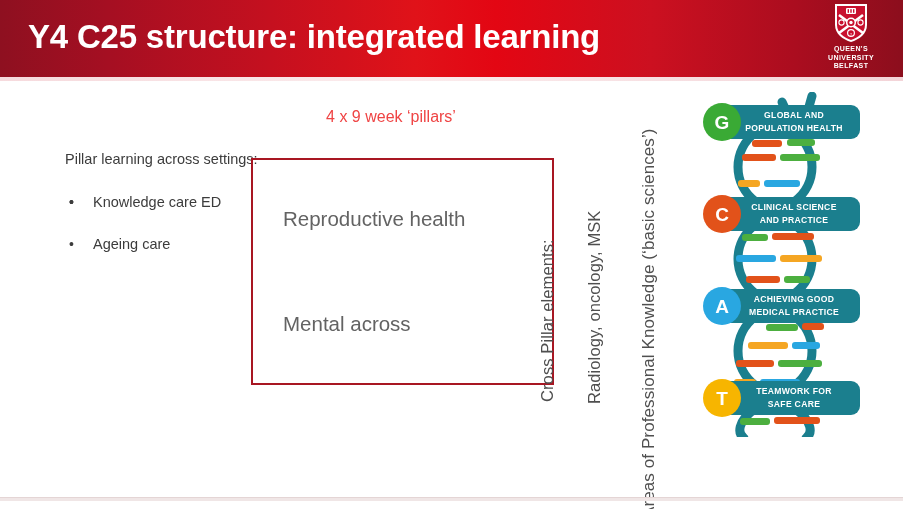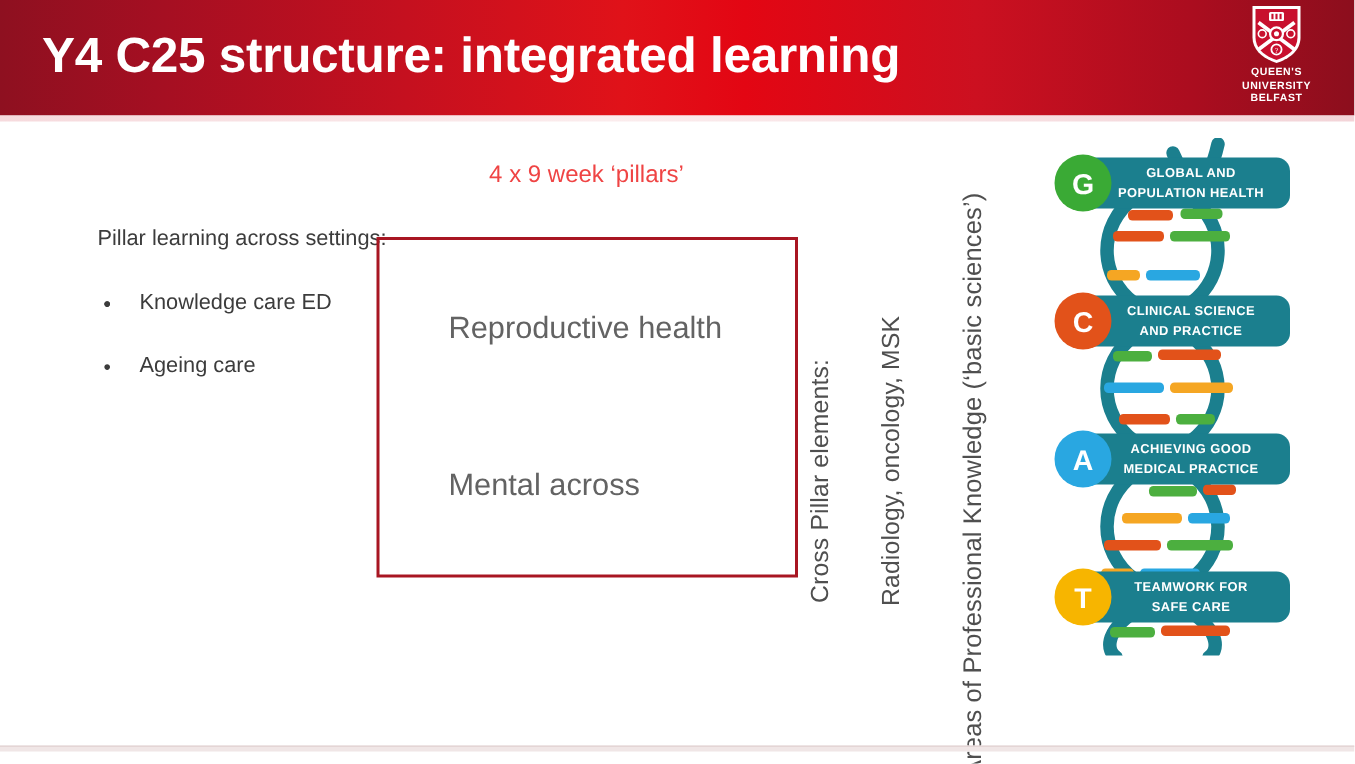--- a/index.html
+++ b/index.html
@@ -140,28 +140,28 @@
     top: 108px;
     width: 280px;
     text-align: center;
     font-size: 16px;
     color: #ef4444;
   }
   #pillars-box {
     position: absolute;
     left: 251px;
     top: 158px;
-    width: 281px;
+    width: 303px;
     height: 227px;
     border: 2px solid #a81622;
     box-sizing: border-box;
     display: flex;
     flex-direction: column;
     justify-content: space-around;
-    padding: 6px 0 6px 16px;
+    padding: 6px 0 6px 0;
   }
   #pillars-box .pillar {
     font-size: 20.5px;
     color: #636363;
     padding-left: 30px;
     line-height: 26px;
   }
 
   
   .vlabel {

